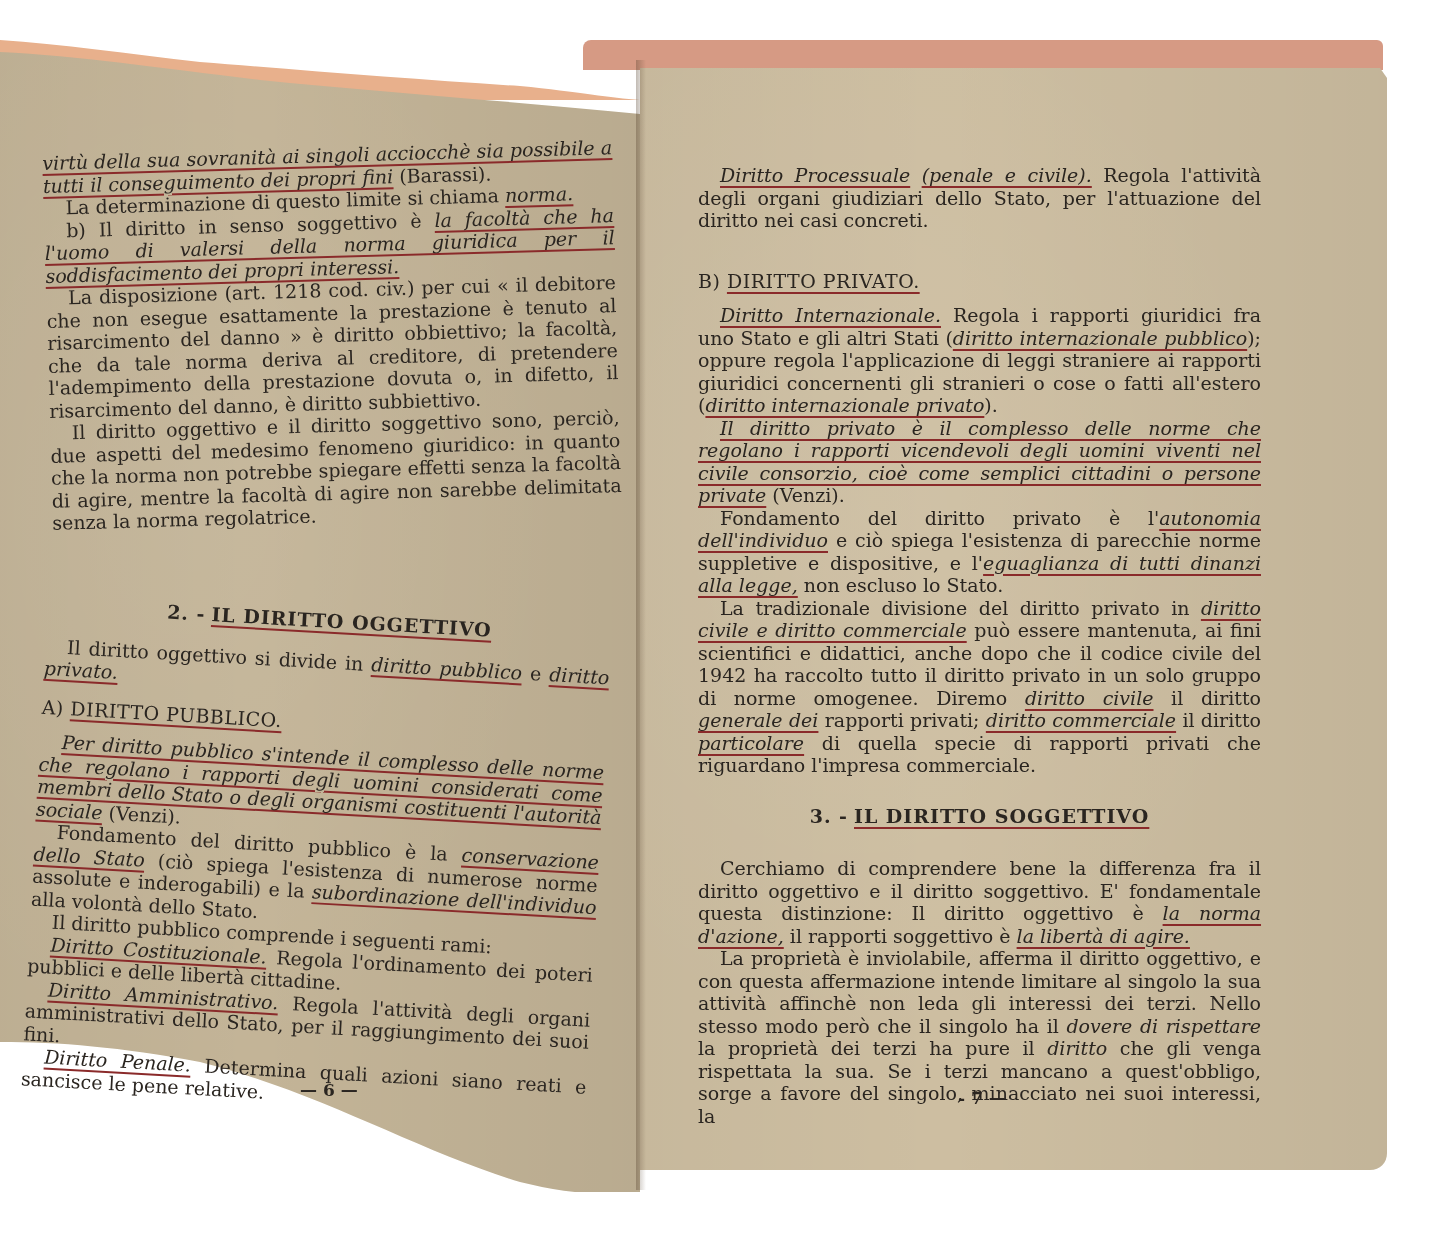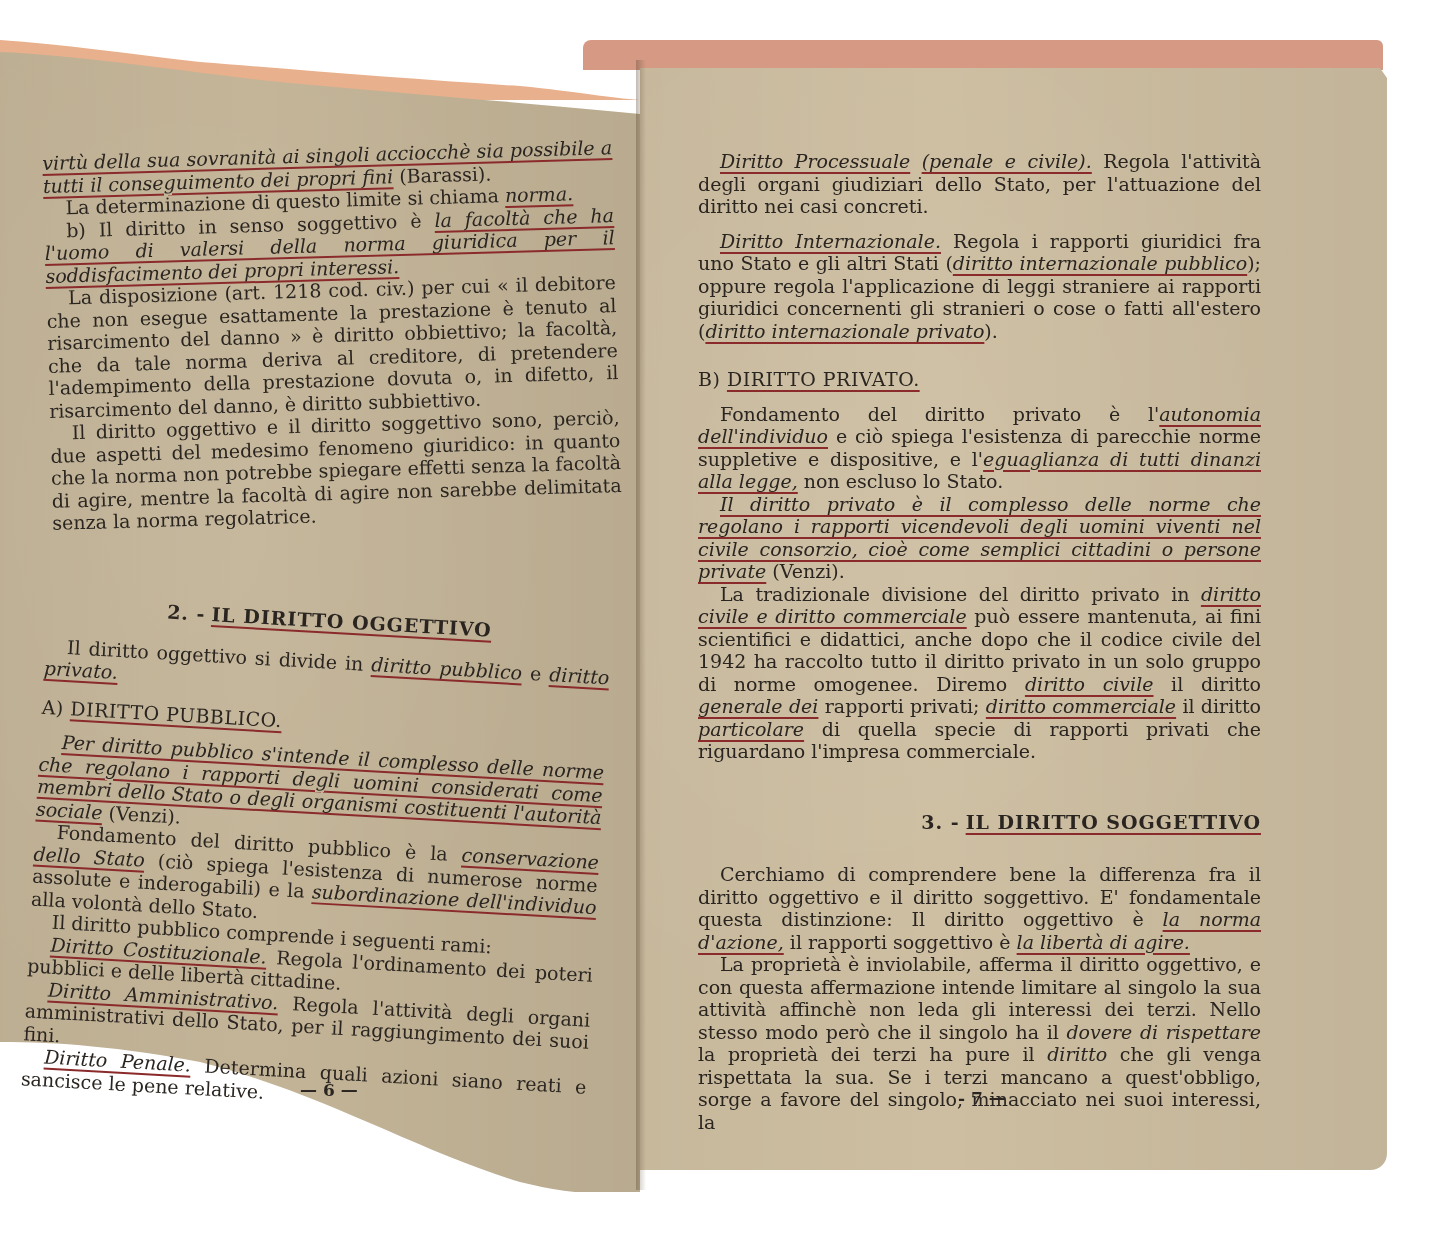--- a/index.html
+++ b/index.html
@@ -57,21 +57,21 @@
       left: 42px; top: 152px; width: 570px;
       transform: rotate(-1.6deg);
       transform-origin: 0 0;
     }
     .left-text-lower {
       left: 50px; top: 560px; width: 565px;
       transform: rotate(3.2deg);
       transform-origin: 0 0;
     }
     .right-text {
-      left: 698px; top: 150px; width: 563px;
+      left: 698px; top: 164px; width: 563px;
     }
     .para { margin: 0 0 0 0; text-align: justify; text-align-last: left; }
     .indent { text-indent: 22px; }
     .it { font-style: italic; }
     .ul {
       text-decoration: underline;
       text-decoration-color: #8a2a2a;
       text-decoration-thickness: 2px;
       text-underline-offset: 4px;
     }
@@ -153,36 +153,36 @@
     </p>
   </div>
 
   <div class="page-number pn-left">— 6 —</div>
 
   <div class="text-block right-text">
     <p class="para indent">
       <span class="it ul">Diritto Processuale</span> <span class="it ul">(penale e civile).</span><span> Regola l'attività degli organi giudiziari dello Stato, per l'attuazione del diritto nei casi concreti.</span>
     </p>
     <div class="gap"></div>
+    <p class="para subheading" style="margin-top:26px;">
+      <span>B)</span> <span class="ul">DIRITTO PRIVATO.</span>
+    </p>
     <p class="para indent">
       <span class="it ul">Diritto Internazionale.</span><span> Regola i rapporti giuridici fra uno Stato e gli altri Stati (</span><span class="it ul">diritto internazionale pubblico</span><span>); oppure regola l'applicazione di leggi straniere ai rapporti giuridici concernenti gli stranieri o cose o fatti all'estero (</span><span class="it ul">diritto internazionale privato</span><span>).</span>
     </p>
-    <p class="para subheading" style="margin-top:26px;">
-      <span>B)</span> <span class="ul">DIRITTO PRIVATO.</span>
+    <p class="para indent">
+      <span class="it ul">Il diritto privato è il complesso delle norme che regolano i rapporti vicendevoli degli uomini viventi nel civile consorzio, cioè come semplici cittadini o persone private</span><span> (Venzi).</span>
     </p>
     <p class="para indent">
       <span>Fondamento del diritto privato è l'</span><span class="it ul">autonomia dell'individuo</span><span> e ciò spiega l'esistenza di parecchie norme suppletive e dispositive, e l'</span><span class="it ul">eguaglianza di tutti dinanzi alla legge,</span><span> non escluso lo Stato.</span>
     </p>
     <p class="para indent">
-      <span class="it ul">Il diritto privato è il complesso delle norme che regolano i rapporti vicendevoli degli uomini viventi nel civile consorzio, cioè come semplici cittadini o persone private</span><span> (Venzi).</span>
-    </p>
-    <p class="para indent">
       <span>La tradizionale divisione del diritto privato in </span><span class="it ul">diritto civile e diritto commerciale</span><span> può essere mantenuta, ai fini scientifici e didattici, anche dopo che il codice civile del 1942 ha raccolto tutto il diritto privato in un solo gruppo di norme omogenee. Diremo </span><span class="it ul">diritto civile</span><span> il diritto </span><span class="it ul">generale dei</span><span> rapporti privati; </span><span class="it ul">diritto commerciale</span><span> il diritto </span><span class="it ul">particolare</span><span> di quella specie di rapporti privati che riguardano l'impresa commerciale.</span>
     </p>
-    <div class="heading" style="margin-top:48px; margin-bottom:30px;text-align:right;">
+    <div class="heading" style="margin-top:28px; margin-bottom:30px;">
       <span class="num">3. -</span><span class="ul">IL DIRITTO SOGGETTIVO</span>
     </div>
     <p class="para indent">
       <span>Cerchiamo di comprendere bene la differenza fra il diritto oggettivo e il diritto soggettivo. E' fondamentale questa distinzione: Il diritto oggettivo è </span><span class="it ul">la norma d'azione,</span><span> il rapporti soggettivo è </span><span class="it ul">la libertà di agire.</span>
     </p>
     <p class="para indent">
       <span>La proprietà è inviolabile, afferma il diritto oggettivo, e con questa affermazione intende limitare al singolo la sua attività affinchè non leda gli interessi dei terzi. Nello stesso modo però che il singolo ha il </span><span class="it">dovere di rispettare</span><span> la proprietà dei terzi ha pure il </span><span class="it">diritto</span><span> che gli venga rispettata la sua. Se i terzi mancano a quest'obbligo, sorge a favore del singolo, minacciato nei suoi interessi, la</span>
     </p>
   </div>
 

